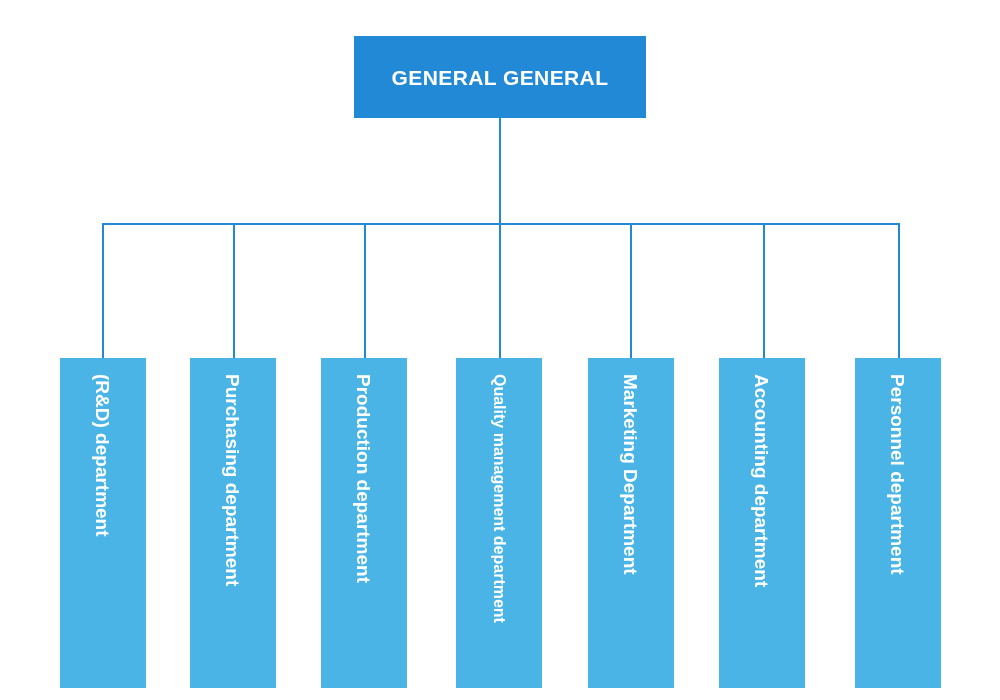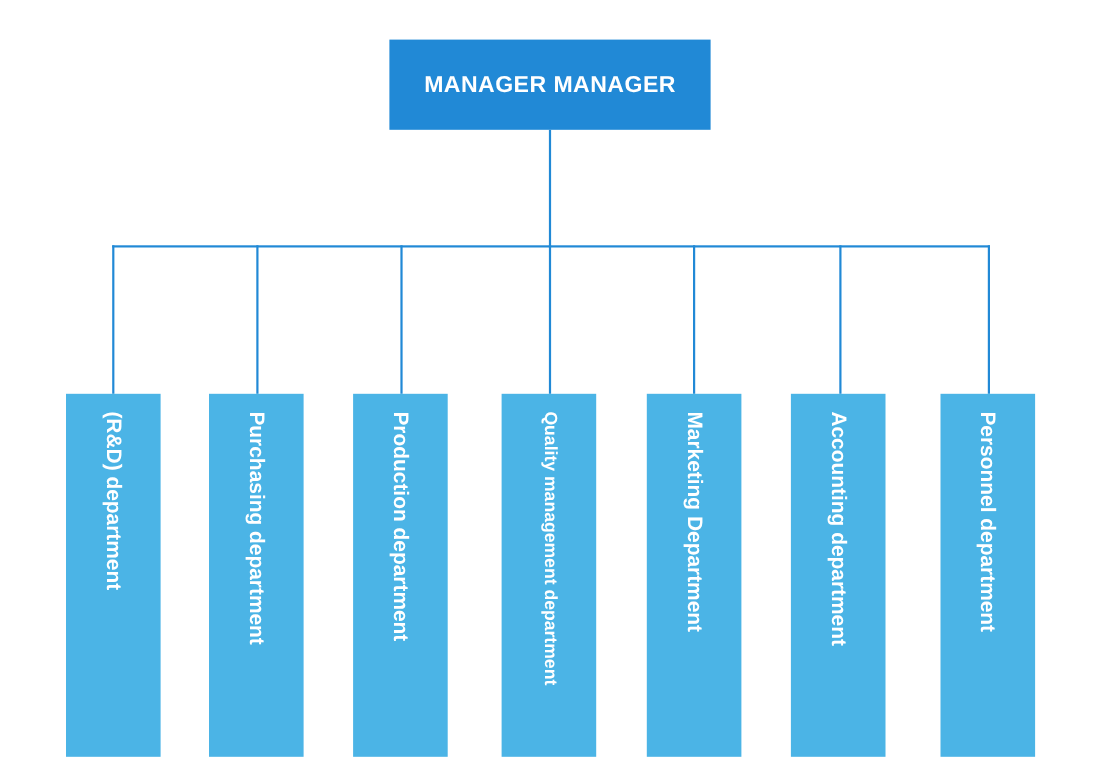--- a/index.html
+++ b/index.html
@@ -100,21 +100,21 @@
   .dept.small .dept-label {
     font-size: 16px;
   }
 </style>
 </head>
 <body>
 
 <div id="org-chart">
 
   <div class="top-node">
-    <span class="top-node-label">MANAGER MANAGER</span>
+    <span class="top-node-label">GENERAL GENERAL</span>
   </div>
 
   <div class="connector connector-v stem"></div>
 
   <div class="connector connector-h bus"></div>
 
   <div class="connector connector-v" style="left:102px; top:223px; height:135px;"></div>
   <div class="connector connector-v" style="left:233px; top:223px; height:135px;"></div>
   <div class="connector connector-v" style="left:364px; top:223px; height:135px;"></div>
   <div class="connector connector-v" style="left:499px; top:223px; height:135px;"></div>

